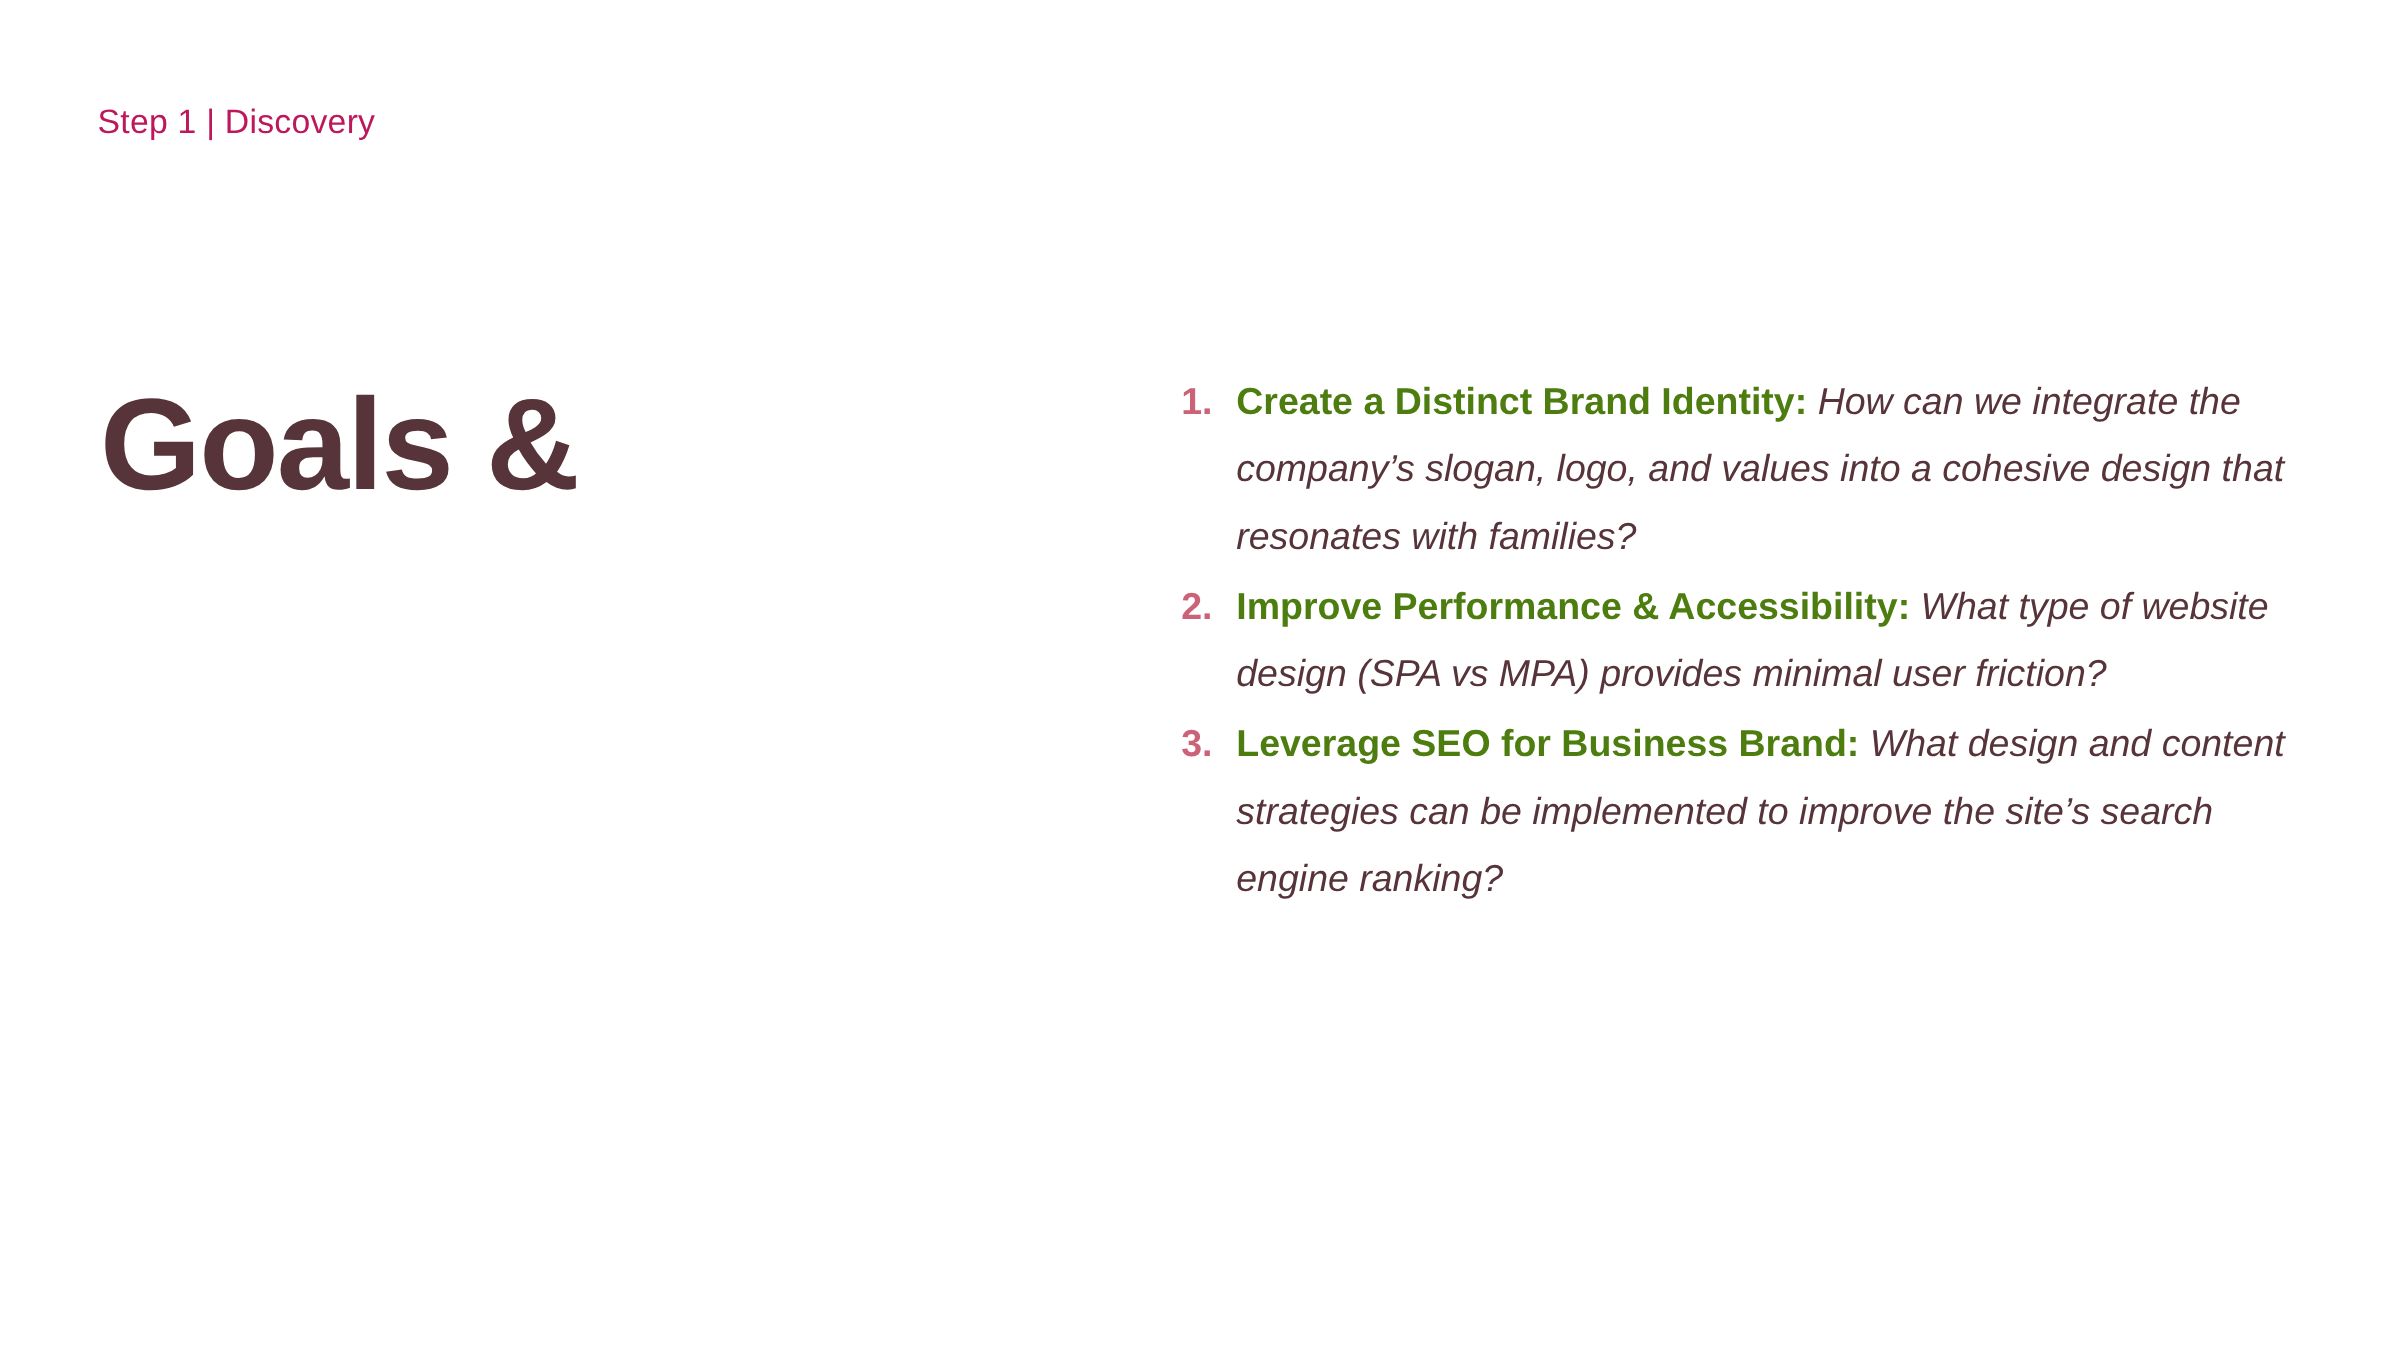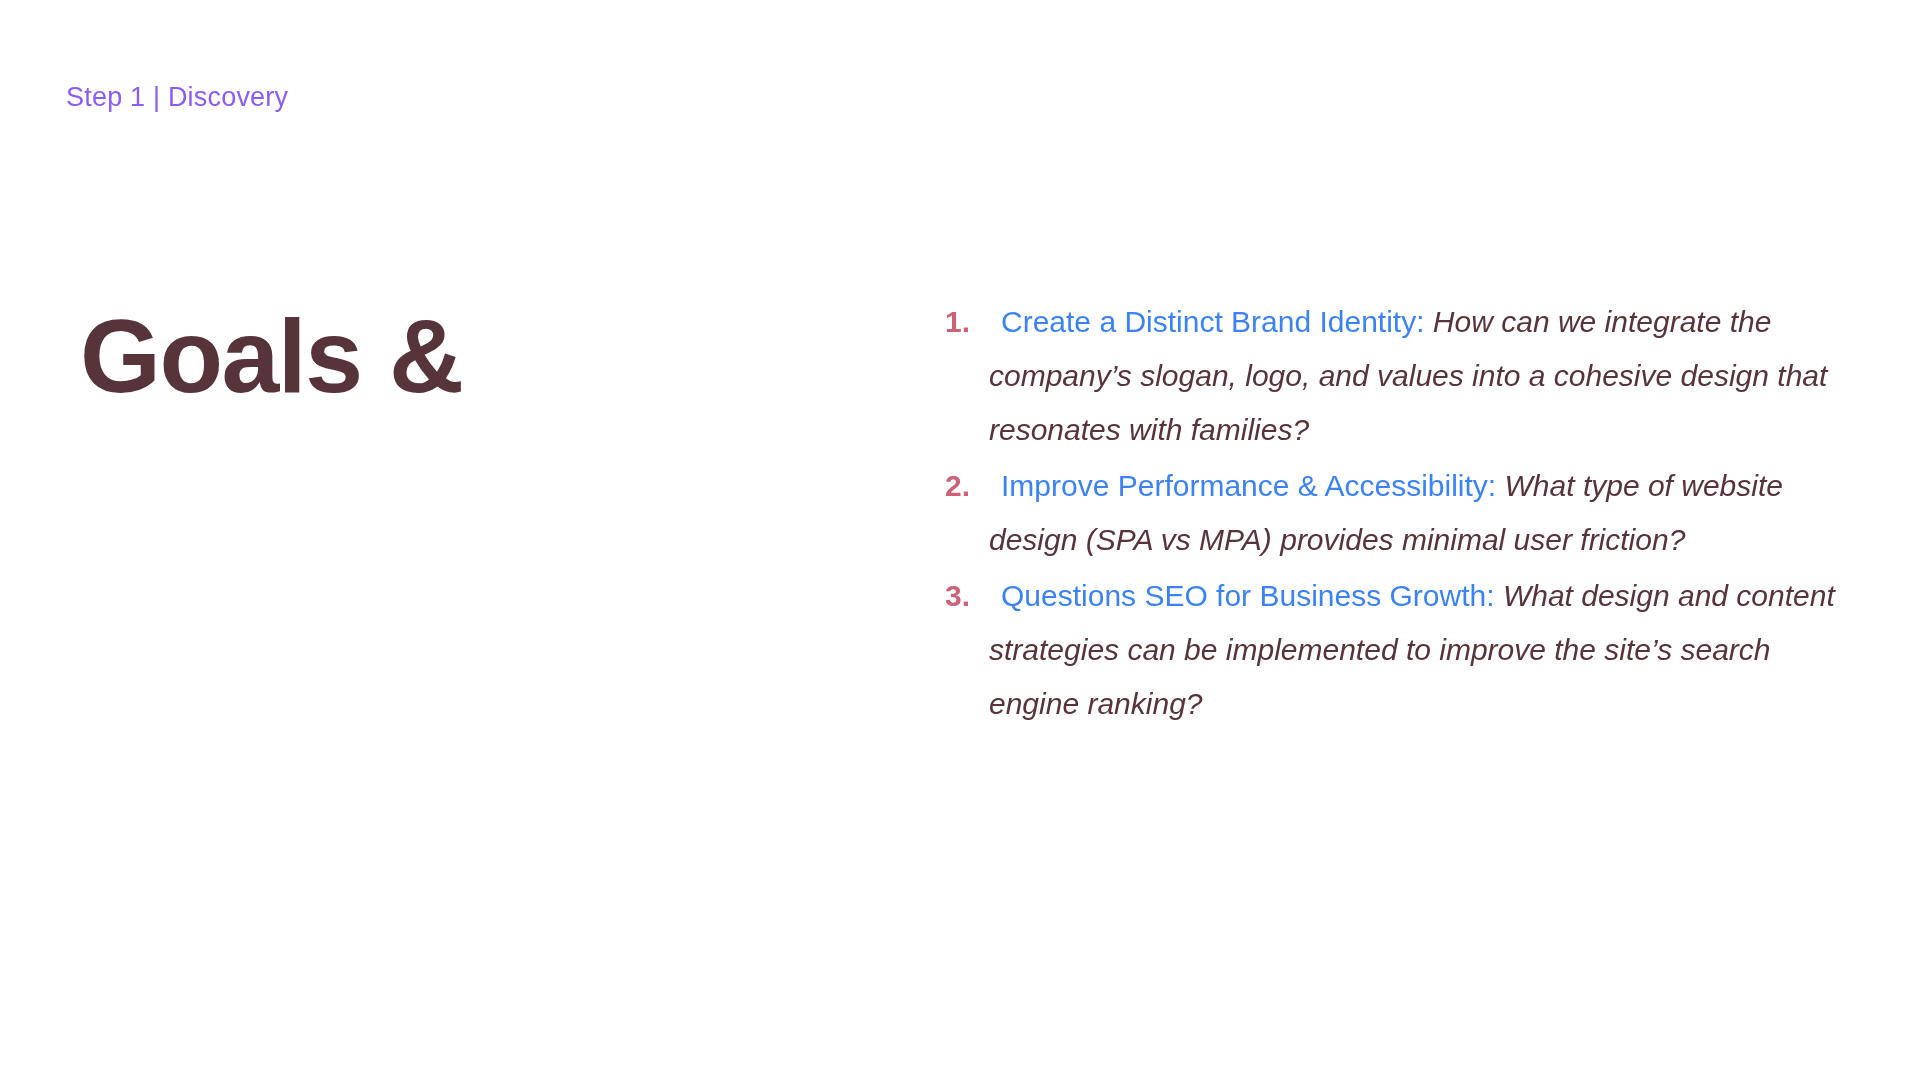--- a/index.html
+++ b/index.html
@@ -18,26 +18,26 @@
 
   .slide {
     position: absolute;
     inset: 0;
     background: #ffffff;
   }
 
   
   .eyebrow {
     position: absolute;
-    left: 66px;
+    left: 78px;
     top: 82px;
     font-size: 27px;
     font-weight: 400;
     letter-spacing: 0.2px;
-    color: #8b5cf6;
+    color: #be185d;
     white-space: nowrap;
   }
 
   
   .title-block {
     position: absolute;
     left: 80px;
     top: 292px;
     width: 620px;
   }
@@ -72,24 +72,23 @@
     color: #cc6277;
     text-align: left;
   }
   .item-body {
     flex: 1 1 auto;
     font-size: 30px;
     line-height: 54px;
     color: #57343a;
   }
   .item-heading {
-    font-weight: 400;
-    color: #3b82f6;
+    font-weight: 700;
+    color: #4d7c0f;
     font-style: normal;
-    margin-left: 12px;
   }
   .item-text {
     font-style: italic;
     color: #57343a;
   }
 </style>
 </head>
 <body>
 
 <div class="slide">
@@ -112,18 +111,18 @@
     <div class="list-item">
       <div class="item-number">2.</div>
       <div class="item-body">
         <span class="item-heading">Improve Performance &amp; Accessibility:</span><span class="item-text"> What type of website design (SPA vs MPA) provides minimal user friction?</span>
       </div>
     </div>
 
     <div class="list-item">
       <div class="item-number">3.</div>
       <div class="item-body">
-        <span class="item-heading">Questions SEO for Business Growth:</span><span class="item-text"> What design and content strategies can be implemented to improve the site’s search engine ranking?</span>
+        <span class="item-heading">Leverage SEO for Business Brand:</span><span class="item-text"> What design and content strategies can be implemented to improve the site’s search engine ranking?</span>
       </div>
     </div>
 
   </div>
 </div>
 
 </body></html>

